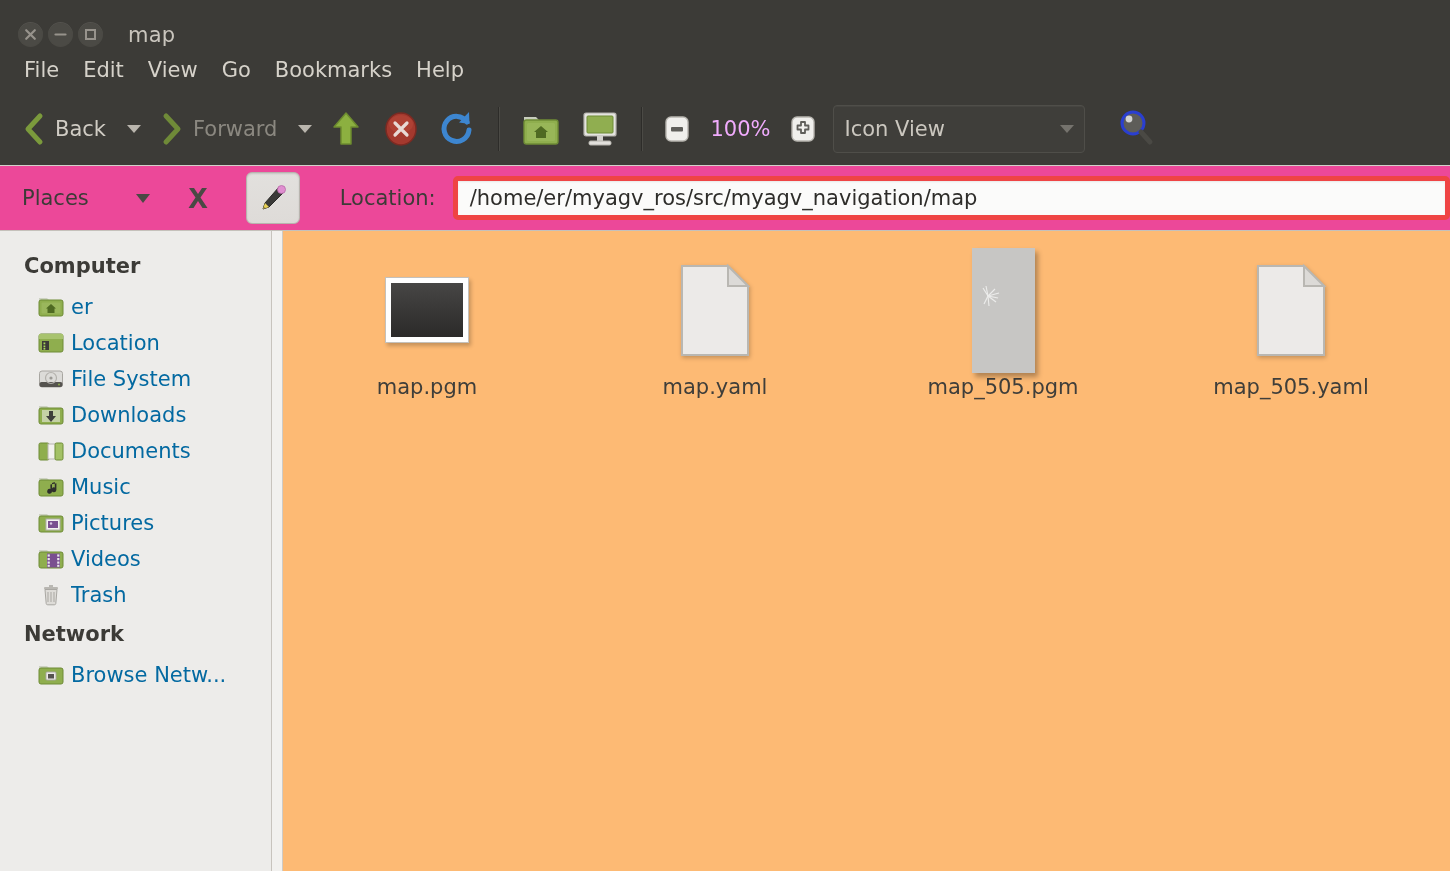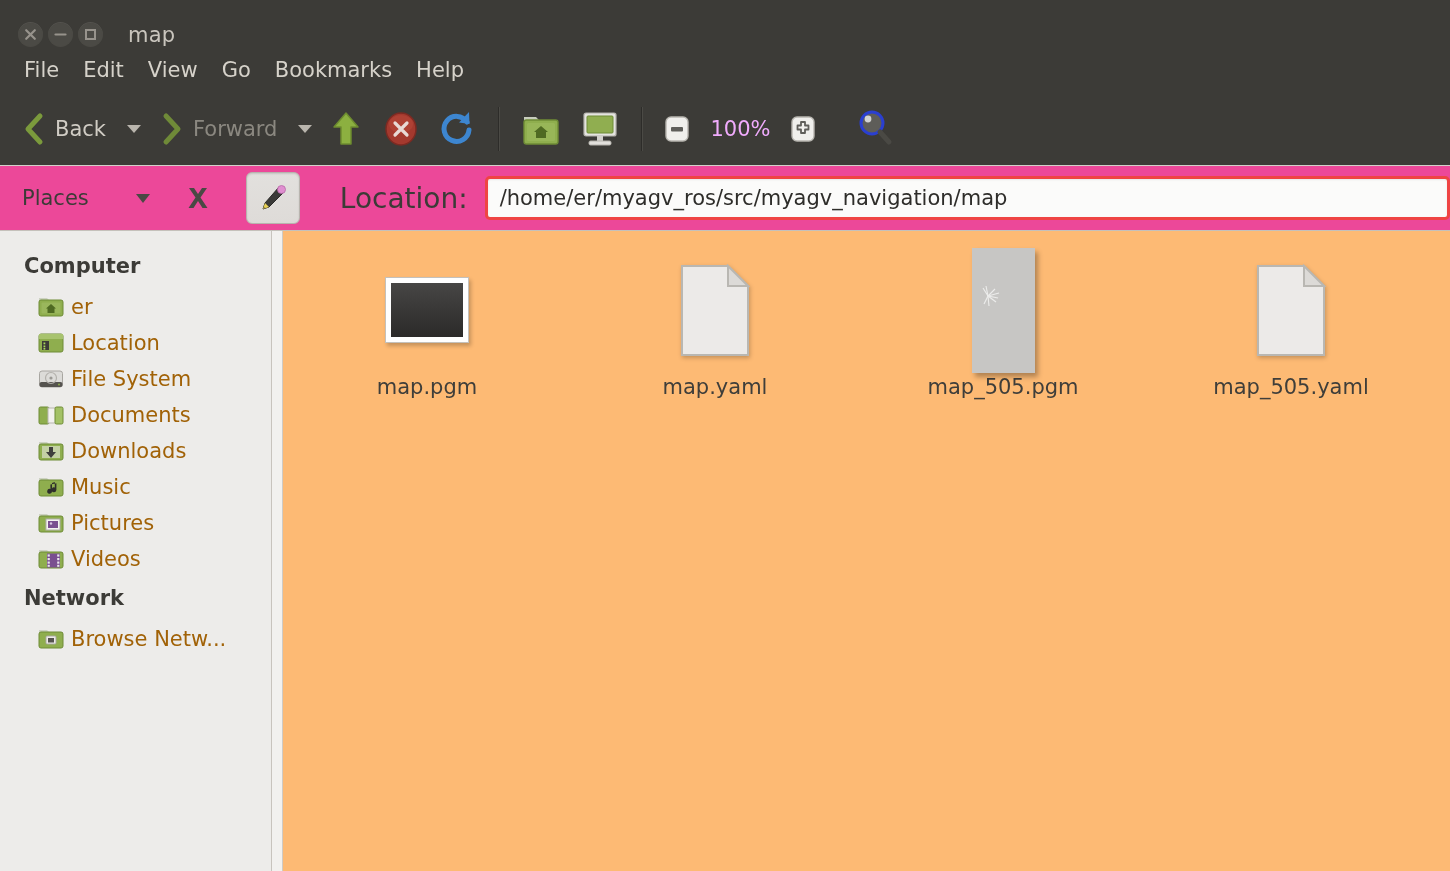--- a/index.html
+++ b/index.html
@@ -185,29 +185,29 @@
     border: 1px solid #b8b4ae;
     border-radius: 6px;
     background: linear-gradient(to bottom, #e2e0dd, #dedbd8);
     box-shadow: inset 0 1px 2px rgba(0,0,0,0.13);
     display: flex;
     align-items: center;
     justify-content: center;
   }
   .location-label {
     margin-left: 40px;
-    font-size: 28px;
+    font-size: 21px;
     color: #3c3b37;
   }
   .location-entry {
     margin-left: 17px;
     flex: 1 1 auto;
     height: 44px;
     background: #fbfbfa;
-    border: 3px solid #ef4444;
+    border: 5px solid #ef4444;
     border-radius: 5px;
     display: flex;
     align-items: center;
     padding-left: 12px;
     font-size: 21px;
     color: #2e2d2a;
     box-shadow: inset 0 1px 2px rgba(0,0,0,0.08);
     box-sizing: border-box;
     overflow: hidden;
     white-space: nowrap;
@@ -246,21 +246,21 @@
   .sb-icon {
     width: 26px;
     height: 26px;
     flex: 0 0 auto;
     display: flex;
     align-items: center;
     justify-content: center;
   }
   .sb-text {
     font-size: 21px;
-    color: #a16207;
+    color: #0369a1;
     white-space: nowrap;
     overflow: hidden;
     text-align: center;
   }
   .pane-splitter {
     width: 10px;
     background: #f2f1ef;
     border-right: 1px solid #cfcbc5;
     flex: 0 0 auto;
   }
@@ -438,20 +438,24 @@
       </svg>
     </div>
     <span class="zoom-pct">100%</span>
     <div class="icon-btn">
       <svg width="26" height="30" viewBox="0 0 26 30">
         <rect x="2" y="3" width="22" height="24" rx="5" fill="#f0efec" stroke="#b8b6b0" stroke-width="1.4"></rect>
         <path d="M11 8 h4 v3.5 h3.5 v4 H15 v3.5 h-4 v-3.5 H7.5 v-4 H11 Z" fill="none" stroke="#5f5e5a" stroke-width="1.8" stroke-linejoin="round"></path>
       </svg>
     </div>
 
+    <div class="viewcombo">
+      <span class="viewcombo-label">Icon View</span>
+      <span class="viewcombo-arrow"></span>
+    </div>
 
     <div class="icon-btn" style="margin-left:20px;">
       <svg width="40" height="42" viewBox="0 0 40 42">
         <circle cx="17" cy="15" r="11" fill="#5e5d59" stroke="#2a3fd0" stroke-width="3"></circle>
         <circle cx="13" cy="11" r="3.4" fill="#e8e8e8" opacity="0.85"></circle>
         <path d="M25 24 L34 34" stroke="#4a4944" stroke-width="5" stroke-linecap="round"></path>
       </svg>
     </div>
   </div>
 
@@ -516,38 +520,38 @@
             <circle cx="13" cy="11" r="1.6" fill="#9b9994"></circle>
             <circle cx="21" cy="17.6" r="1" fill="#8fae4e"></circle>
           </svg>
         </span>
         <span class="sb-text">File System</span>
       </div>
 
       <div class="sb-row">
         <span class="sb-icon">
           <svg width="26" height="24" viewBox="0 0 26 24">
-            <rect x="1" y="4" width="10" height="17" rx="1.5" fill="#8fae4e" stroke="#6f8c36" stroke-width="1"></rect>
-            <rect x="10" y="5" width="9" height="15" fill="#f2f1ee" stroke="#b8b6b0" stroke-width="1"></rect>
-            <rect x="17" y="4" width="8" height="17" rx="1.5" fill="#a3c165" stroke="#6f8c36" stroke-width="1"></rect>
-          </svg>
-        </span>
-        <span class="sb-text">Documents</span>
-      </div>
-
-      <div class="sb-row">
-        <span class="sb-icon">
-          <svg width="26" height="24" viewBox="0 0 26 24">
             <path d="M1 3 h8 l2 2 h14 v2 H1 Z" fill="#cdd2c2"></path>
             <rect x="1" y="5" width="24" height="16" rx="2" fill="#8fae4e" stroke="#6f8c36" stroke-width="1"></rect>
             <rect x="4" y="7" width="18" height="12" fill="#f0efec" opacity="0.55"></rect>
             <path d="M11 8 h4 v5 h3 l-5 6 l-5 -6 h3 Z" fill="#3f3f3d"></path>
           </svg>
         </span>
         <span class="sb-text">Downloads</span>
+      </div>
+
+      <div class="sb-row">
+        <span class="sb-icon">
+          <svg width="26" height="24" viewBox="0 0 26 24">
+            <rect x="1" y="4" width="10" height="17" rx="1.5" fill="#8fae4e" stroke="#6f8c36" stroke-width="1"></rect>
+            <rect x="10" y="5" width="9" height="15" fill="#f2f1ee" stroke="#b8b6b0" stroke-width="1"></rect>
+            <rect x="17" y="4" width="8" height="17" rx="1.5" fill="#a3c165" stroke="#6f8c36" stroke-width="1"></rect>
+          </svg>
+        </span>
+        <span class="sb-text">Documents</span>
       </div>
 
       <div class="sb-row">
         <span class="sb-icon">
           <svg width="26" height="24" viewBox="0 0 26 24">
             <path d="M1 3 h8 l2 2 h14 v2 H1 Z" fill="#cdd2c2"></path>
             <rect x="1" y="5" width="24" height="16" rx="2" fill="#8fae4e" stroke="#6f8c36" stroke-width="1"></rect>
             <path d="M14 8 v8.2 a2.4 2.4 0 1 1 -1.6 -2.2 V9.6 l6 -1.4 v6.6 a2.4 2.4 0 1 1 -1.6 -2.2 V7 Z" fill="#2e2e2c"></path>
           </svg>
         </span>
@@ -581,20 +585,31 @@
               <rect x="19.2" y="7.4" width="2.2" height="2.2"></rect>
                 <rect x="19.2" y="11" width="2.2" height="2.2"></rect>
               <rect x="19.2" y="14.5" width="2.2" height="2.2"></rect>
                 <rect x="19.2" y="17.8" width="2.2" height="2"></rect>
             </g>
           </svg>
         </span>
         <span class="sb-text">Videos</span>
       </div>
 
+      <div class="sb-row">
+        <span class="sb-icon">
+          <svg width="26" height="24" viewBox="0 0 26 24">
+            <rect x="6" y="4" width="14" height="2.5" rx="1" fill="#b9b7b2"></rect>
+            <path d="M7 6.5 h12 l-1.2 14 a1.5 1.5 0 0 1 -1.5 1.3 h-6.6 a1.5 1.5 0 0 1 -1.5 -1.3 Z" fill="#dedcd8" stroke="#a9a7a2" stroke-width="1"></path>
+            <path d="M10 9 v10 M13 9 v10 M16 9 v10" stroke="#a9a7a2" stroke-width="1"></path>
+            <path d="M11 2 h4 v2 h-4 Z" fill="#b9b7b2"></path>
+          </svg>
+        </span>
+        <span class="sb-text">Trash</span>
+      </div>
 
       <div class="sb-heading">Network</div>
 
       <div class="sb-row">
         <span class="sb-icon">
           <svg width="26" height="24" viewBox="0 0 26 24">
             <path d="M1 3 h8 l2 2 h14 v2 H1 Z" fill="#cdd2c2"></path>
             <rect x="1" y="5" width="24" height="16" rx="2" fill="#8fae4e" stroke="#6f8c36" stroke-width="1"></rect>
             <rect x="8" y="9" width="10" height="8" rx="1" fill="#eceae6" stroke="#a8a6a1" stroke-width="0.9"></rect>
             <rect x="10" y="11" width="6" height="4.5" fill="#55534f"></rect>

